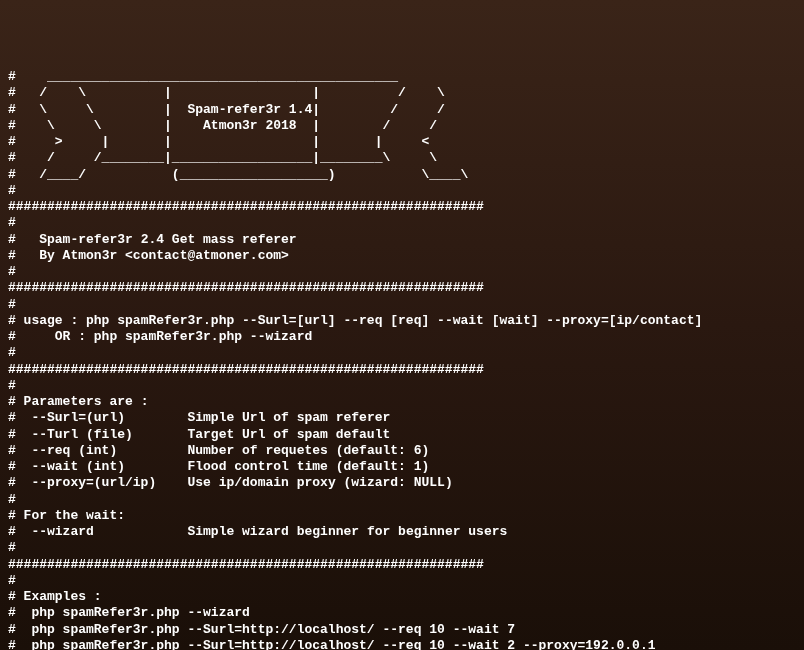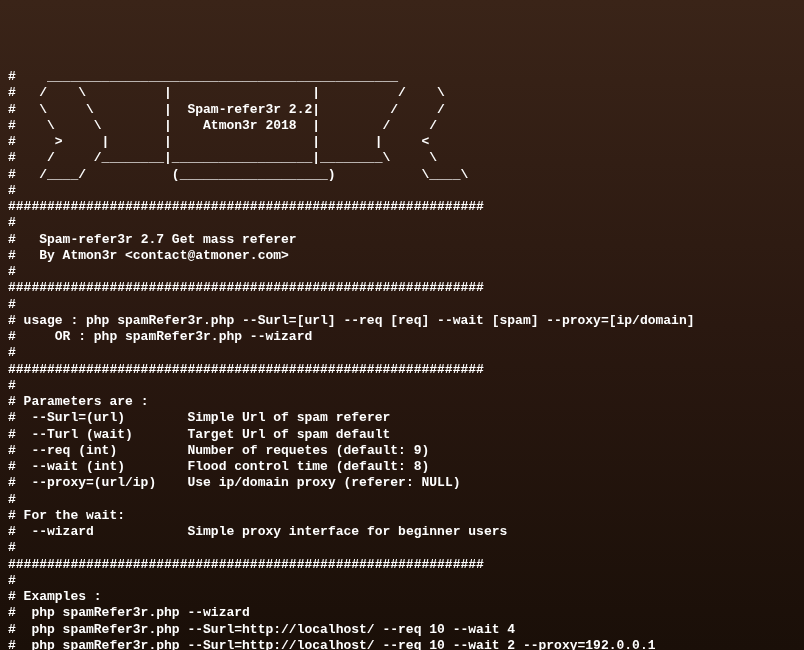--- a/index.html
+++ b/index.html
@@ -25,50 +25,50 @@
       white-space: pre;
     }
   </style>
 </head>
 <body>
 
 
 
 <div class="terminal-output"><span>#    _____________________________________________</span>
 <span>#   /    \          |                  |          /    \</span>
-<span>#   \     \         |  </span><span>Spam-refer3r 2.2</span><span>|         /     /</span>
+<span>#   \     \         |  </span><span>Spam-refer3r 1.4</span><span>|         /     /</span>
 <span>#    \     \        |    </span><span>Atmon3r 2018</span><span>  |        /     /</span>
 <span>#     &gt;     |       |                  |       |     &lt;</span>
 <span>#    /     /________|__________________|________\     \</span>
 <span>#   /____/           (___________________)           \____\</span>
 <span>#</span>
 <span>#############################################################</span>
 <span>#</span>
-<span>#   </span><span>Spam-refer3r 2.7 Get mass referer</span>
+<span>#   </span><span>Spam-refer3r 2.4 Get mass referer</span>
 <span>#   </span><span>By Atmon3r &lt;contact@atmoner.com&gt;</span>
 <span>#</span>
 <span>#############################################################</span>
 <span>#</span>
-<span># </span><span>usage : php spamRefer3r.php --Surl=[url] --req [req] --wait [spam] --proxy=[ip/domain]</span>
+<span># </span><span>usage : php spamRefer3r.php --Surl=[url] --req [req] --wait [wait] --proxy=[ip/contact]</span>
 <span>#  </span><span>   OR : php spamRefer3r.php --wizard</span>
 <span>#</span>
 <span>#############################################################</span>
 <span>#</span>
 <span># </span><span>Parameters are :</span>
 <span>#  </span><span>--Surl=(url)</span><span>        </span><span>Simple Url of spam referer</span>
-<span>#  </span><span>--Turl (wait)</span><span>       </span><span>Target Url of spam default</span>
-<span>#  </span><span>--req (int)</span><span>         </span><span>Number of requetes (default: 9)</span>
-<span>#  </span><span>--wait (int)</span><span>        </span><span>Flood control time (default: 8)</span>
-<span>#  </span><span>--proxy=(url/ip)</span><span>    </span><span>Use ip/domain proxy (referer: NULL)</span>
+<span>#  </span><span>--Turl (file)</span><span>       </span><span>Target Url of spam default</span>
+<span>#  </span><span>--req (int)</span><span>         </span><span>Number of requetes (default: 6)</span>
+<span>#  </span><span>--wait (int)</span><span>        </span><span>Flood control time (default: 1)</span>
+<span>#  </span><span>--proxy=(url/ip)</span><span>    </span><span>Use ip/domain proxy (wizard: NULL)</span>
 <span>#</span>
 <span># </span><span>For the wait:</span>
-<span>#  </span><span>--wizard</span><span>            </span><span>Simple proxy interface for beginner users</span>
+<span>#  </span><span>--wizard</span><span>            </span><span>Simple wizard beginner for beginner users</span>
 <span>#</span>
 <span>#############################################################</span>
 <span>#</span>
 <span># </span><span>Examples :</span>
 <span>#  </span><span>php spamRefer3r.php --wizard</span>
-<span>#  </span><span>php spamRefer3r.php --Surl=http://localhost/ --req 10 --wait 4</span>
+<span>#  </span><span>php spamRefer3r.php --Surl=http://localhost/ --req 10 --wait 7</span>
 <span>#  </span><span>php spamRefer3r.php --Surl=http://localhost/ --req 10 --wait 2 --proxy=192.0.0.1</span>
 </div>
 
 
 
 
 </body></html>

